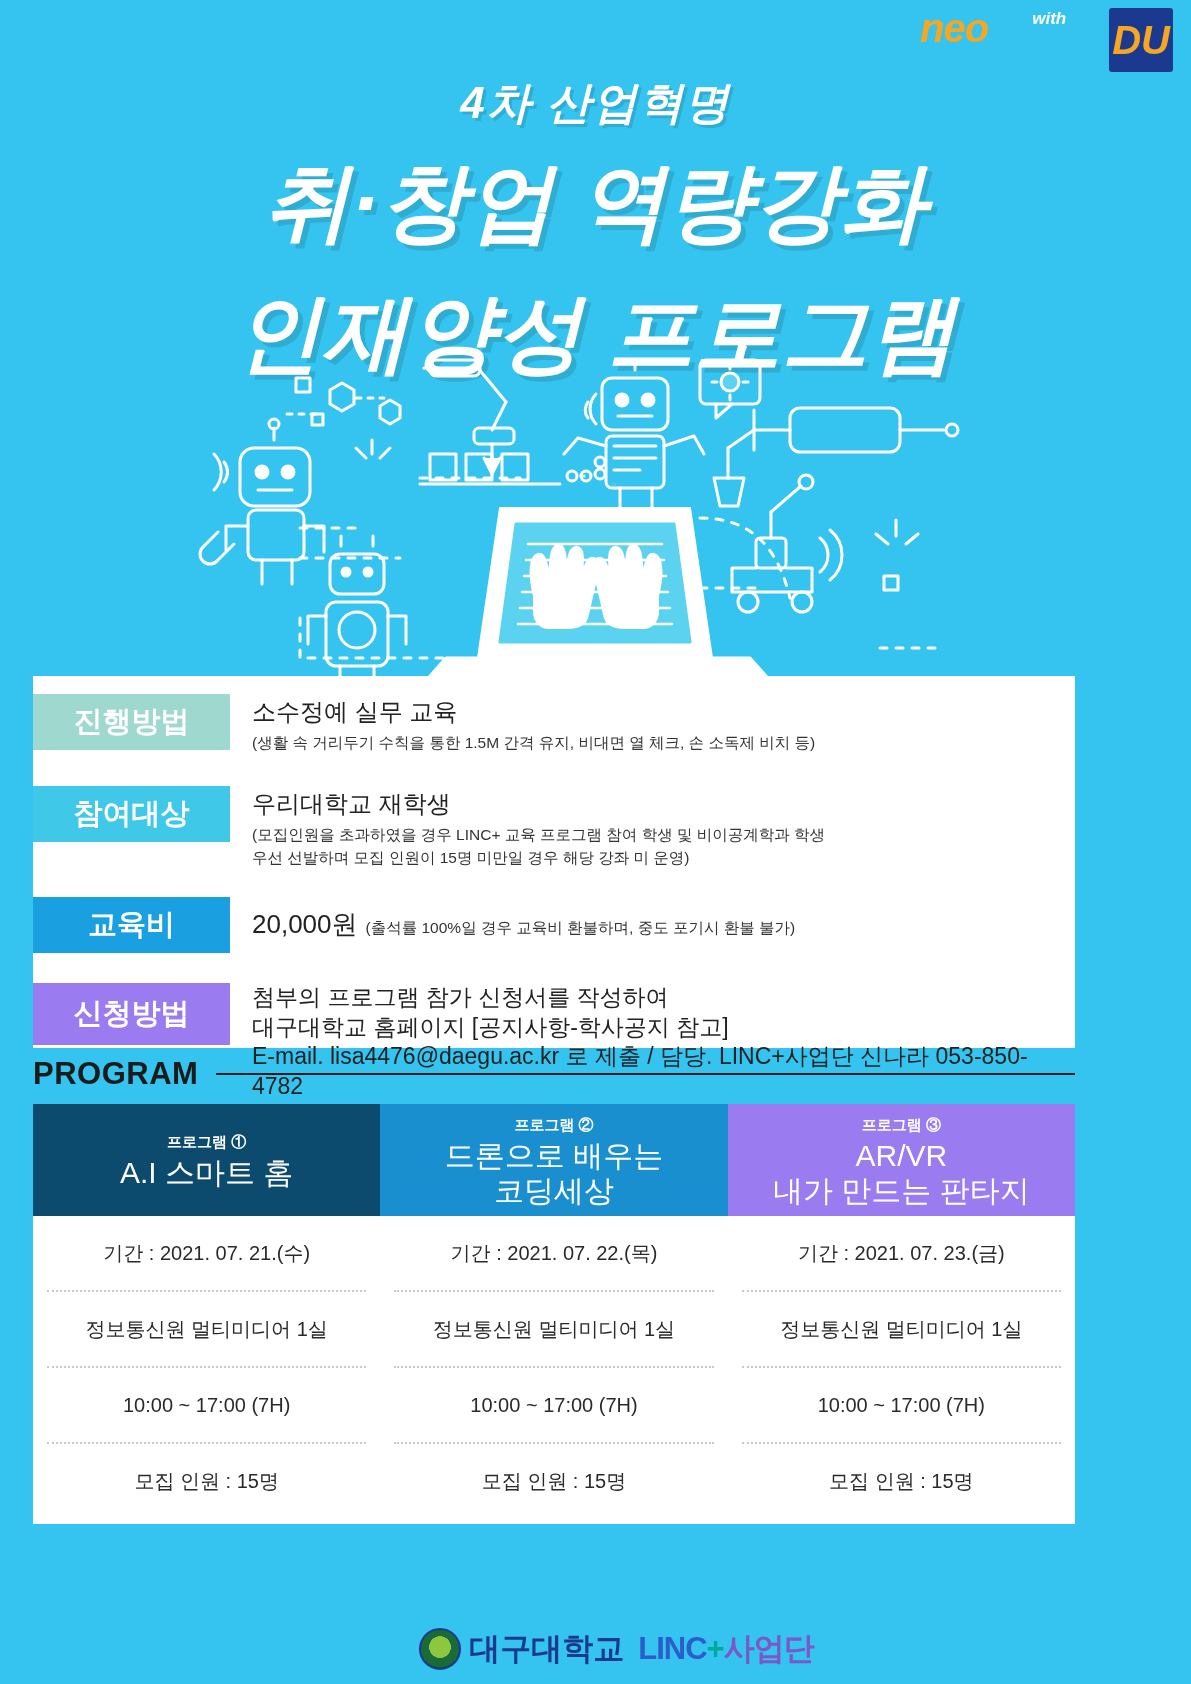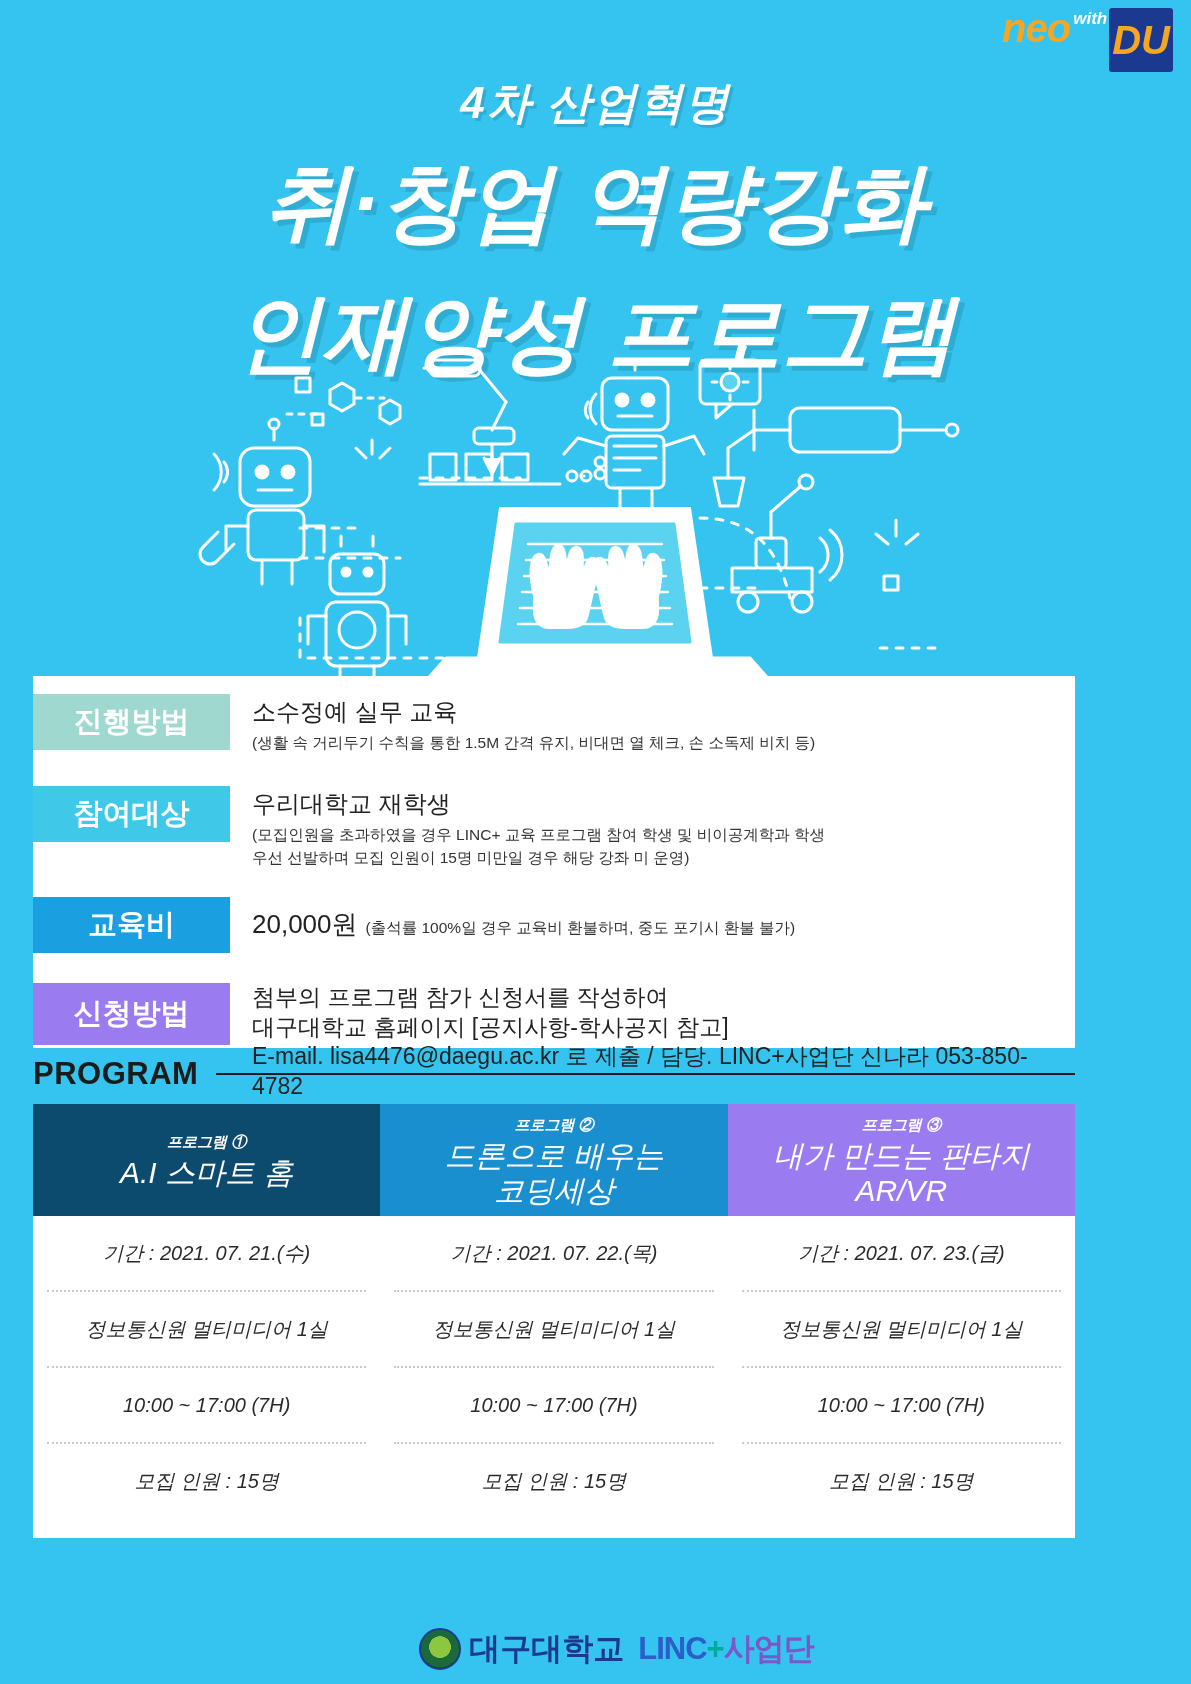--- a/index.html
+++ b/index.html
@@ -23,20 +23,21 @@
 
   
   .logo-top {
     position: absolute;
     top: 8px;
     right: 18px;
     display: flex;
     align-items: flex-start;
     font-weight: bold;
     font-style: italic;
+    gap: 41px;
   }
   .logo-neo {
     color: #f5a623;
     font-size: 40px;
     letter-spacing: -1px;
     line-height: 1;
   }
   .logo-with {
     color: #ffffff;
     font-size: 17px;
@@ -177,21 +178,20 @@
     left: 33px;
     width: 1042px;
     display: flex;
     justify-content: space-between;
   }
   .card {
     width: 399px;
     background: #ffffff;
     display: flex;
     flex-direction: column;
-    font-style: italic;
   }
   .card-head {
     height: 108px;
     display: flex;
     flex-direction: column;
     align-items: center;
     justify-content: center;
     color: #ffffff;
     padding-top: 4px;
   }
@@ -200,21 +200,21 @@
     font-weight: bold;
     margin-bottom: 4px;
   }
   .card-title {
     font-size: 30px;
     line-height: 1.16;
     text-align: center;
   }
   .card-body {
     flex: 1;
-    padding: 0 14px 20px 14px;
+    padding: 0 14px 6px 14px;
     display: flex;
     flex-direction: column;
     justify-content: flex-end;
   }
   .card-item {
     flex: 1;
     display: flex;
     align-items: center;
     justify-content: center;
     font-size: 20px;
@@ -476,22 +476,22 @@
         <div class="card-item">정보통신원 멀티미디어 1실</div>
         <div class="card-item">10:00 ~ 17:00 (7H)</div>
         <div class="card-item">모집 인원 : 15명</div>
       </div>
     </div>
 
     <div class="card">
       <div class="card-head" style="background:#9b7cf0;">
         <div class="card-index">프로그램 ③</div>
         <div class="card-title">
+          <div>AR/VR</div>
           <div>내가 만드는 판타지</div>
-          <div>AR/VR</div>
         </div>
       </div>
       <div class="card-body">
         <div class="card-item">기간 : 2021. 07. 23.(금)</div>
         <div class="card-item">정보통신원 멀티미디어 1실</div>
         <div class="card-item">10:00 ~ 17:00 (7H)</div>
         <div class="card-item">모집 인원 : 15명</div>
       </div>
     </div>
 

